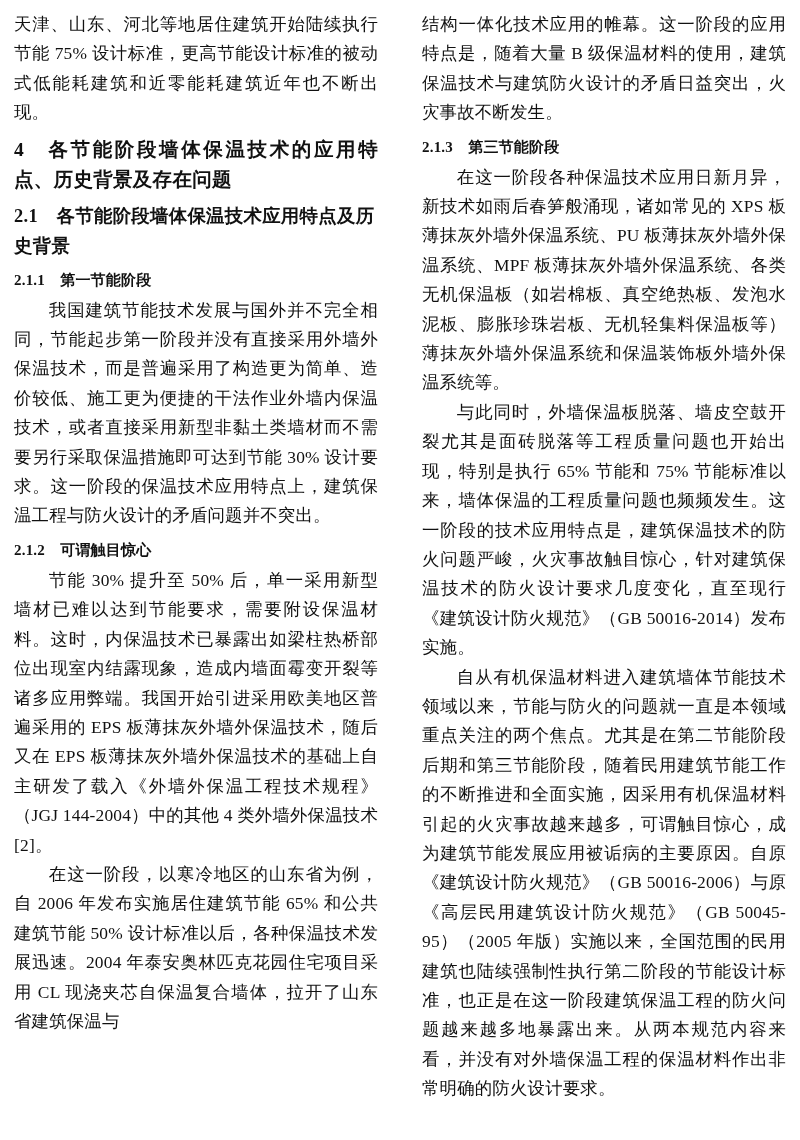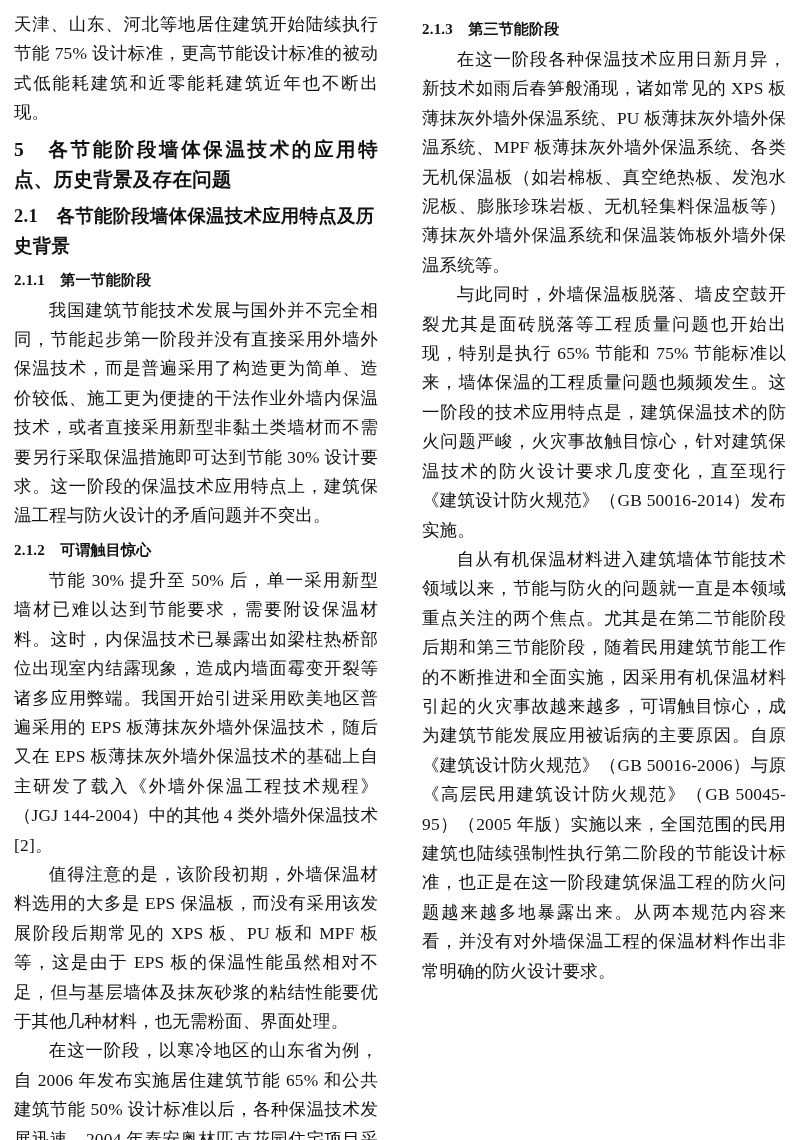--- a/index.html
+++ b/index.html
@@ -70,40 +70,40 @@
 </style>
 </head>
 <body>
 
 <div class="page">
 
   <div class="column col-left">
 
     <p class="body">天津、山东、河北等地居住建筑开始陆续执行节能 75% 设计标准，更高节能设计标准的被动式低能耗建筑和近零能耗建筑近年也不断出现。</p>
 
-    <h2 class="sec">5　各节能阶段墙体保温技术的应用特点、历史背景及存在问题</h2>
+    <h2 class="sec">4　各节能阶段墙体保温技术的应用特点、历史背景及存在问题</h2>
 
     <h3 class="subsec">2.1　各节能阶段墙体保温技术应用特点及历史背景</h3>
 
     <h4 class="subsubsec">2.1.1　第一节能阶段</h4>
 
     <p class="indent">我国建筑节能技术发展与国外并不完全相同，节能起步第一阶段并没有直接采用外墙外保温技术，而是普遍采用了构造更为简单、造价较低、施工更为便捷的干法作业外墙内保温技术，或者直接采用新型非黏土类墙材而不需要另行采取保温措施即可达到节能 30% 设计要求。这一阶段的保温技术应用特点上，建筑保温工程与防火设计的矛盾问题并不突出。</p>
 
     <h4 class="subsubsec">2.1.2　可谓触目惊心</h4>
 
     <p class="indent">节能 30% 提升至 50% 后，单一采用新型墙材已难以达到节能要求，需要附设保温材料。这时，内保温技术已暴露出如梁柱热桥部位出现室内结露现象，造成内墙面霉变开裂等诸多应用弊端。我国开始引进采用欧美地区普遍采用的 EPS 板薄抹灰外墙外保温技术，随后又在 EPS 板薄抹灰外墙外保温技术的基础上自主研发了载入《外墙外保温工程技术规程》（JGJ 144-2004）中的其他 4 类外墙外保温技术 [2]。</p>
 
-    <p class="indent">值得注意的是，该阶段初期，外墙保温材料选用的大多是 EPS 保温板，而没有采用该发展阶段后期常见的 XPS 板、PU 板和 MPF 板等，这是由于 EPS 板的保温性能虽然相对不足，但与基层墙体及抹灰砂浆的粘结性能要优于其他几种材料，也无需粉面、界面处理。</p>
 
     <p class="indent">在这一阶段，以寒冷地区的山东省为例，自 2006 年发布实施居住建筑节能 65% 和公共建筑节能 50% 设计标准以后，各种保温技术发展迅速。2004 年泰安奥林匹克花园住宅项目采用 CL 现浇夹芯自保温复合墙体，拉开了山东省建筑保温与</p>
 
   </div>
 
   <div class="column col-right">
 
+    <p class="body">结构一体化技术应用的帷幕。这一阶段的应用特点是，随着大量 B 级保温材料的使用，建筑保温技术与建筑防火设计的矛盾日益突出，火灾事故不断发生。</p>
 
     <h4 class="subsubsec">2.1.3　第三节能阶段</h4>
 
     <p class="indent">在这一阶段各种保温技术应用日新月异，新技术如雨后春笋般涌现，诸如常见的 XPS 板薄抹灰外墙外保温系统、PU 板薄抹灰外墙外保温系统、MPF 板薄抹灰外墙外保温系统、各类无机保温板（如岩棉板、真空绝热板、发泡水泥板、膨胀珍珠岩板、无机轻集料保温板等）薄抹灰外墙外保温系统和保温装饰板外墙外保温系统等。</p>
 
     <p class="indent">与此同时，外墙保温板脱落、墙皮空鼓开裂尤其是面砖脱落等工程质量问题也开始出现，特别是执行 65% 节能和 75% 节能标准以来，墙体保温的工程质量问题也频频发生。这一阶段的技术应用特点是，建筑保温技术的防火问题严峻，火灾事故触目惊心，针对建筑保温技术的防火设计要求几度变化，直至现行《建筑设计防火规范》（GB 50016-2014）发布实施。</p>
 
 
     <p class="indent">自从有机保温材料进入建筑墙体节能技术领域以来，节能与防火的问题就一直是本领域重点关注的两个焦点。尤其是在第二节能阶段后期和第三节能阶段，随着民用建筑节能工作的不断推进和全面实施，因采用有机保温材料引起的火灾事故越来越多，可谓触目惊心，成为建筑节能发展应用被诟病的主要原因。自原《建筑设计防火规范》（GB 50016-2006）与原《高层民用建筑设计防火规范》（GB 50045-95）（2005 年版）实施以来，全国范围的民用建筑也陆续强制性执行第二阶段的节能设计标准，也正是在这一阶段建筑保温工程的防火问题越来越多地暴露出来。从两本规范内容来看，并没有对外墙保温工程的保温材料作出非常明确的防火设计要求。</p>
 

